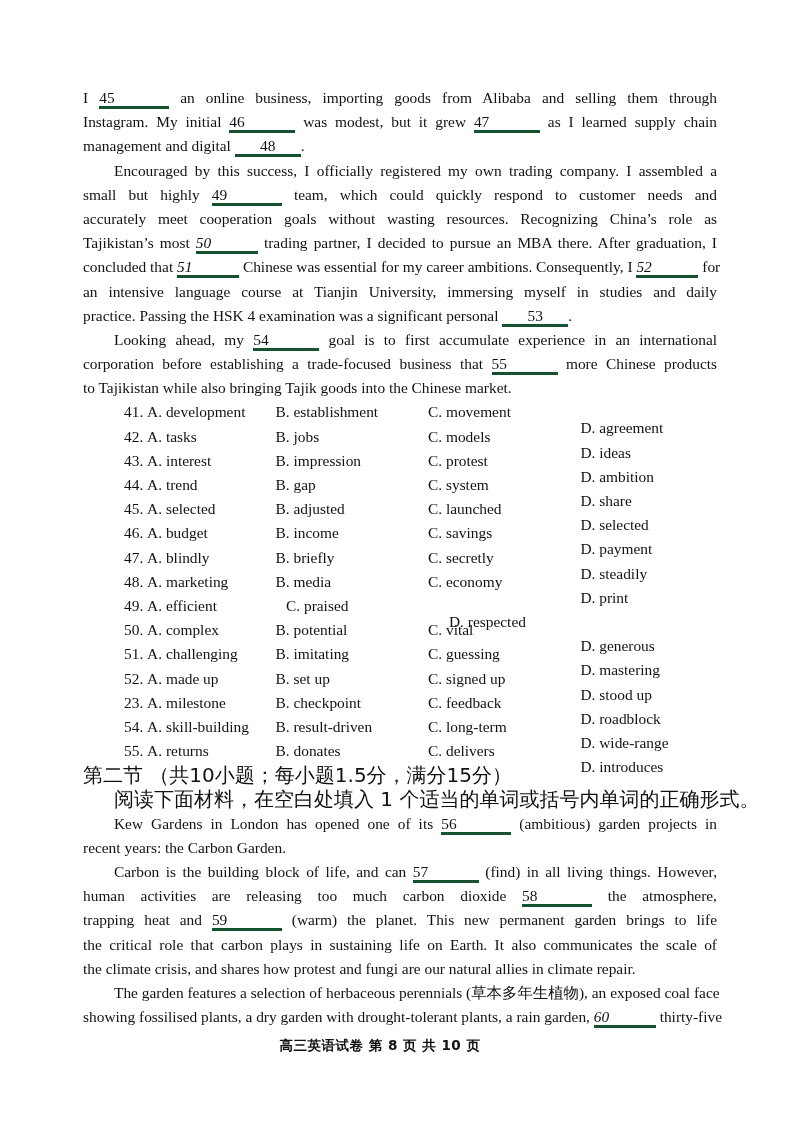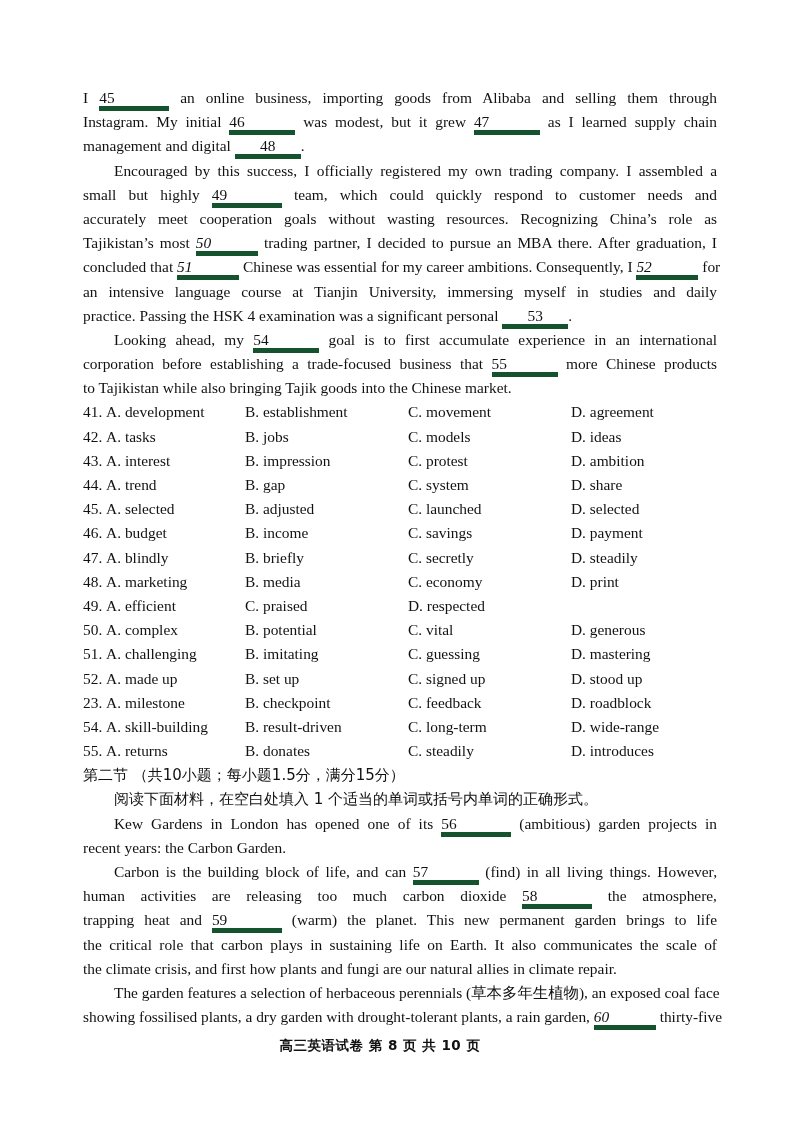--- a/index.html
+++ b/index.html
@@ -2,27 +2,27 @@
 <html><head>
 <meta charset="utf-8">
 <style>
   html, body { margin: 0; padding: 0; background: #ffffff; }
   body { width: 800px; height: 1130px; position: relative; overflow: hidden;
          font-family: "Liberation Serif", "DejaVu Serif", serif; color: #111; }
   .page { position: absolute; left: 83px; top: 86px; width: 634px; }
   .line { height: 24.2px; line-height: 24.2px; font-size: 15.4px; white-space: nowrap; }
   .just { text-align: justify; text-align-last: justify; }
   .indent { padding-left: 31px; }
-  .blank { display: inline-block; border-bottom: 5px solid #14532d; text-align: center;
+  .blank { display: inline-block; border-bottom: 3px solid #14532d; text-align: center;
            line-height: 17px; height: 17px; vertical-align: baseline; }
   .w60 { width: 62px; font-style: italic; } .w65 { width: 66px; } .w70 { width: 70px; }
   .opts { display: flex; }
   .opts span { display: inline-block; }
-  .c1 { width: 162px; } .c2 { width: 163px; } .c3 { width: 163px; } .c4 { width: 146px; }
-  .cn { font-family: "DejaVu Sans", sans-serif; font-size: 15px; }
+  .c1 { width: 162px; margin-left: 41px; } .c2 { width: 163px; } .c3 { width: 163px; } .c4 { width: 146px; margin-top: 16px; }
+  .cn { font-family: "DejaVu Sans", sans-serif; font-size: 20px; }
   .footer { position: absolute; left: 0; width: 760px; top: 1037px; text-align: center;
             font-family: "DejaVu Sans", sans-serif; font-size: 13.5px; font-weight: bold; letter-spacing: 0.5px; }
 </style>
 </head>
 <body>
 
 <div class="page">
 
   <div class="line just">
     <span>I</span>
@@ -156,21 +156,21 @@
       </div>
     <div class="line opts">
         <span class="c1"><span>54.</span> <span>A. skill-building</span></span>
         <span class="c2">B. result-driven</span>
         <span class="c3">C. long-term</span>
         <span class="c4">D. wide-range</span>
       </div>
     <div class="line opts">
         <span class="c1"><span>55.</span> <span>A. returns</span></span>
         <span class="c2">B. donates</span>
-        <span class="c3">C. steadily</span>
+        <span class="c3">C. delivers</span>
         <span class="c4">D. introduces</span>
       </div>
   </div>
 
   <div class="line cn">第二节 （共10小题；每小题1.5分，满分15分）</div>
   <div class="line cn indent">阅读下面材料，在空白处填入 1 个适当的单词或括号内单词的正确形式。</div>
   <div class="line just indent">
     <span>Kew Gardens in London has opened one of its</span>
     <span class="blank w70">56</span>
     <span>(ambitious) garden projects in</span>
@@ -185,21 +185,21 @@
     <span>human activities are releasing too much carbon dioxide</span>
     <span class="blank w70">58</span>
     <span>the atmosphere,</span>
   </div>
   <div class="line just">
     <span>trapping heat and</span>
     <span class="blank w70">59</span>
     <span>(warm) the planet. This new permanent garden brings to life</span>
   </div>
   <div class="line just">the critical role that carbon plays in sustaining life on Earth. It also communicates the scale of</div>
-  <div class="line">the climate crisis, and first how plants and fungi are our natural allies in climate repair.</div>
+  <div class="line">the climate crisis, and shares how protest and fungi are our natural allies in climate repair.</div>
   <div class="line just indent">The garden features a selection of herbaceous perennials (草本多年生植物), an exposed coal face</div>
   <div class="line just">
     <span>showing fossilised plants, a dry garden with drought-tolerant plants, a rain garden,</span>
     <span class="blank w60">60</span>
     <span>thirty-five</span>
   </div>
 </div>
 
 <div class="footer">高三英语试卷  第 8 页 共 10 页</div>
 

